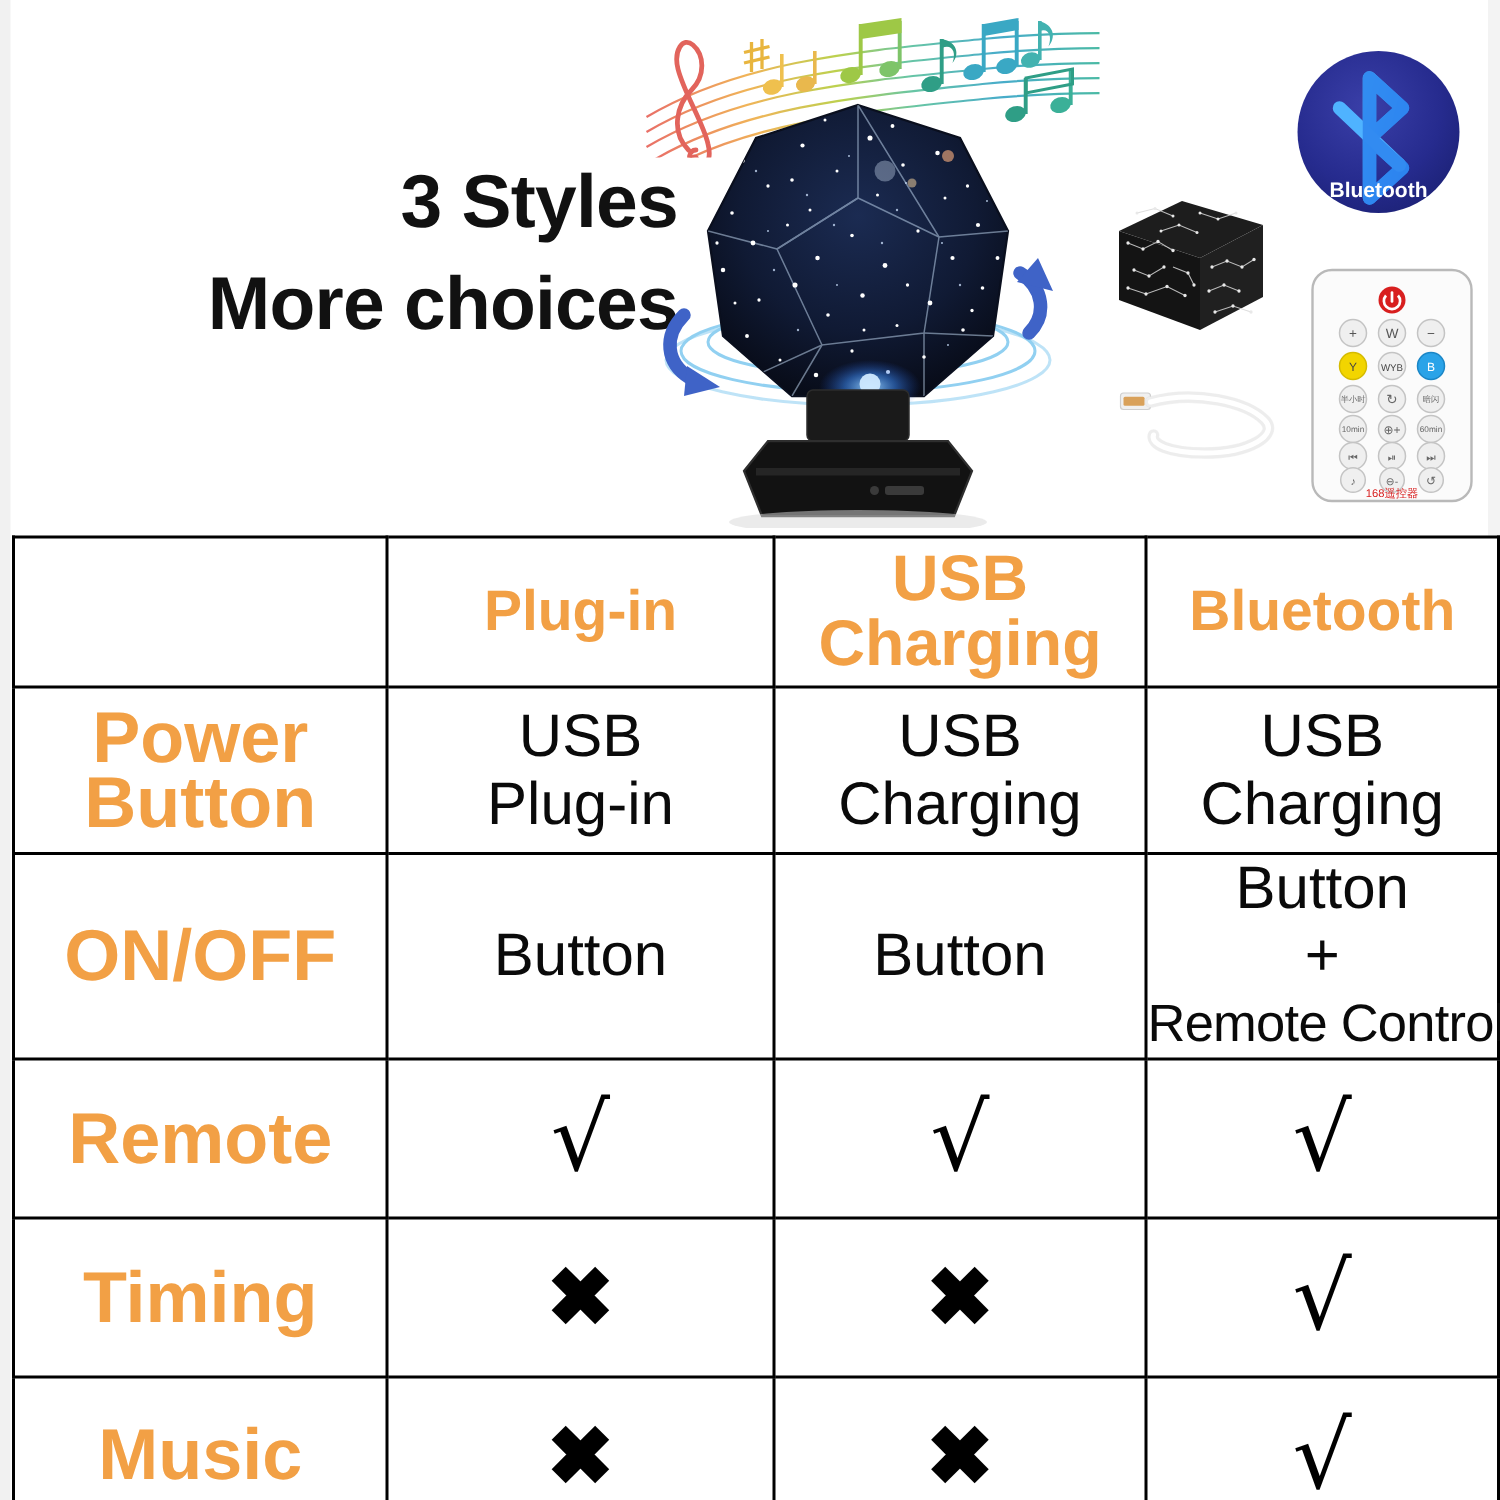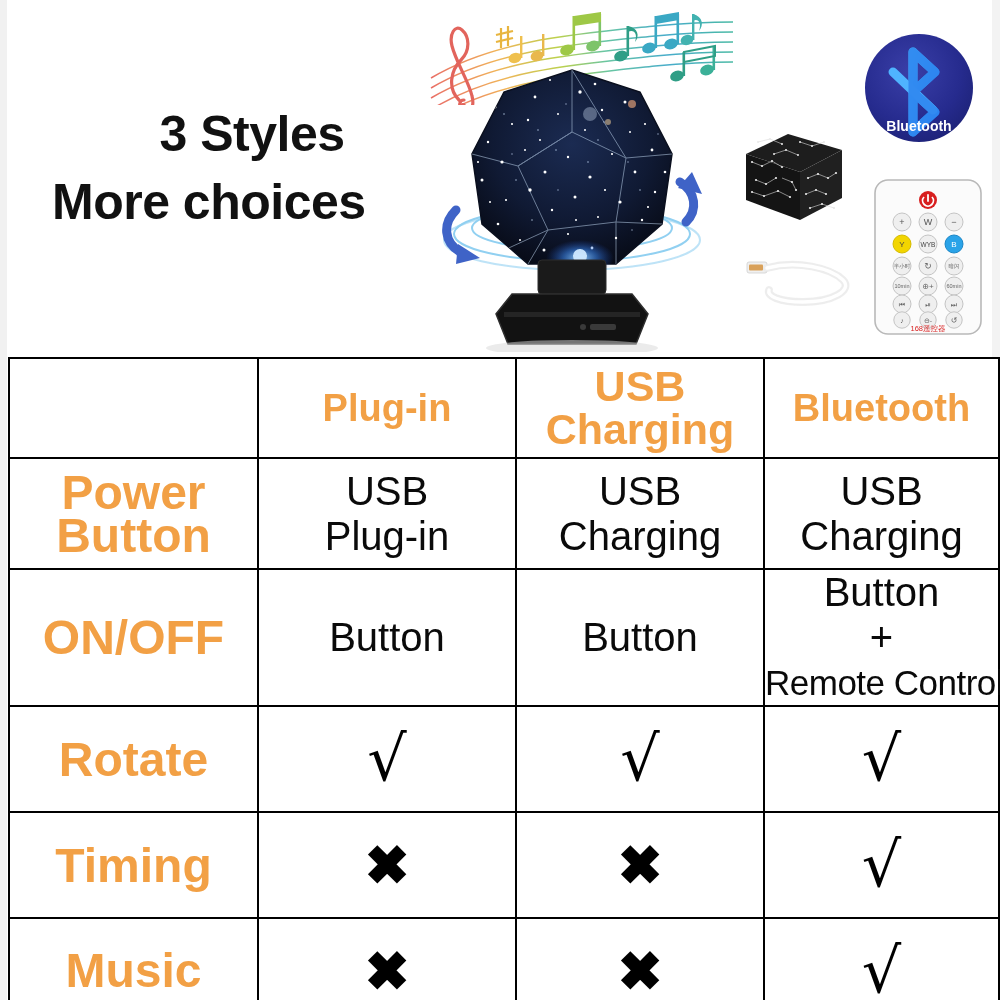--- a/index.html
+++ b/index.html
@@ -35,22 +35,22 @@
     position: absolute;
     left: 52px;
     top: 100px;
     width: 400px;
     color: #111111;
     font-weight: bold;
     font-size: 50px;
     line-height: 68px;
     letter-spacing: -0.5px;
   }
-  .headline .l1 { display:block; text-align:center; }
-  .headline .l2 { display:block; text-align:left; }
+  .headline .l1 { display:block; text-align:right; }
+  .headline .l2 { display:block; text-align:right; }
 
   
   .music-staff {
     position: absolute;
     left: 425px;
     top: 0px;
     width: 310px;
     height: 105px;
   }
 
@@ -557,21 +557,21 @@
       <td class="val">Button</td>
       <td class="val">Button</td>
       <td class="val">
         <div>Button</div>
         <div>+</div>
         <div class="sub2 nowrap">Remote Control</div>
       </td>
     </tr>
 
     <tr class="row-3">
-      <td class="rowlabel">Rotate</td>
+      <td class="rowlabel">Remote</td>
       <td><span class="mark-check">√</span></td>
       <td><span class="mark-check">√</span></td>
       <td><span class="mark-check">√</span></td>
     </tr>
 
     <tr class="row-4">
       <td class="rowlabel">Timing</td>
       <td><span class="mark-cross">✖</span></td>
       <td><span class="mark-cross">✖</span></td>
       <td><span class="mark-check">√</span></td>

